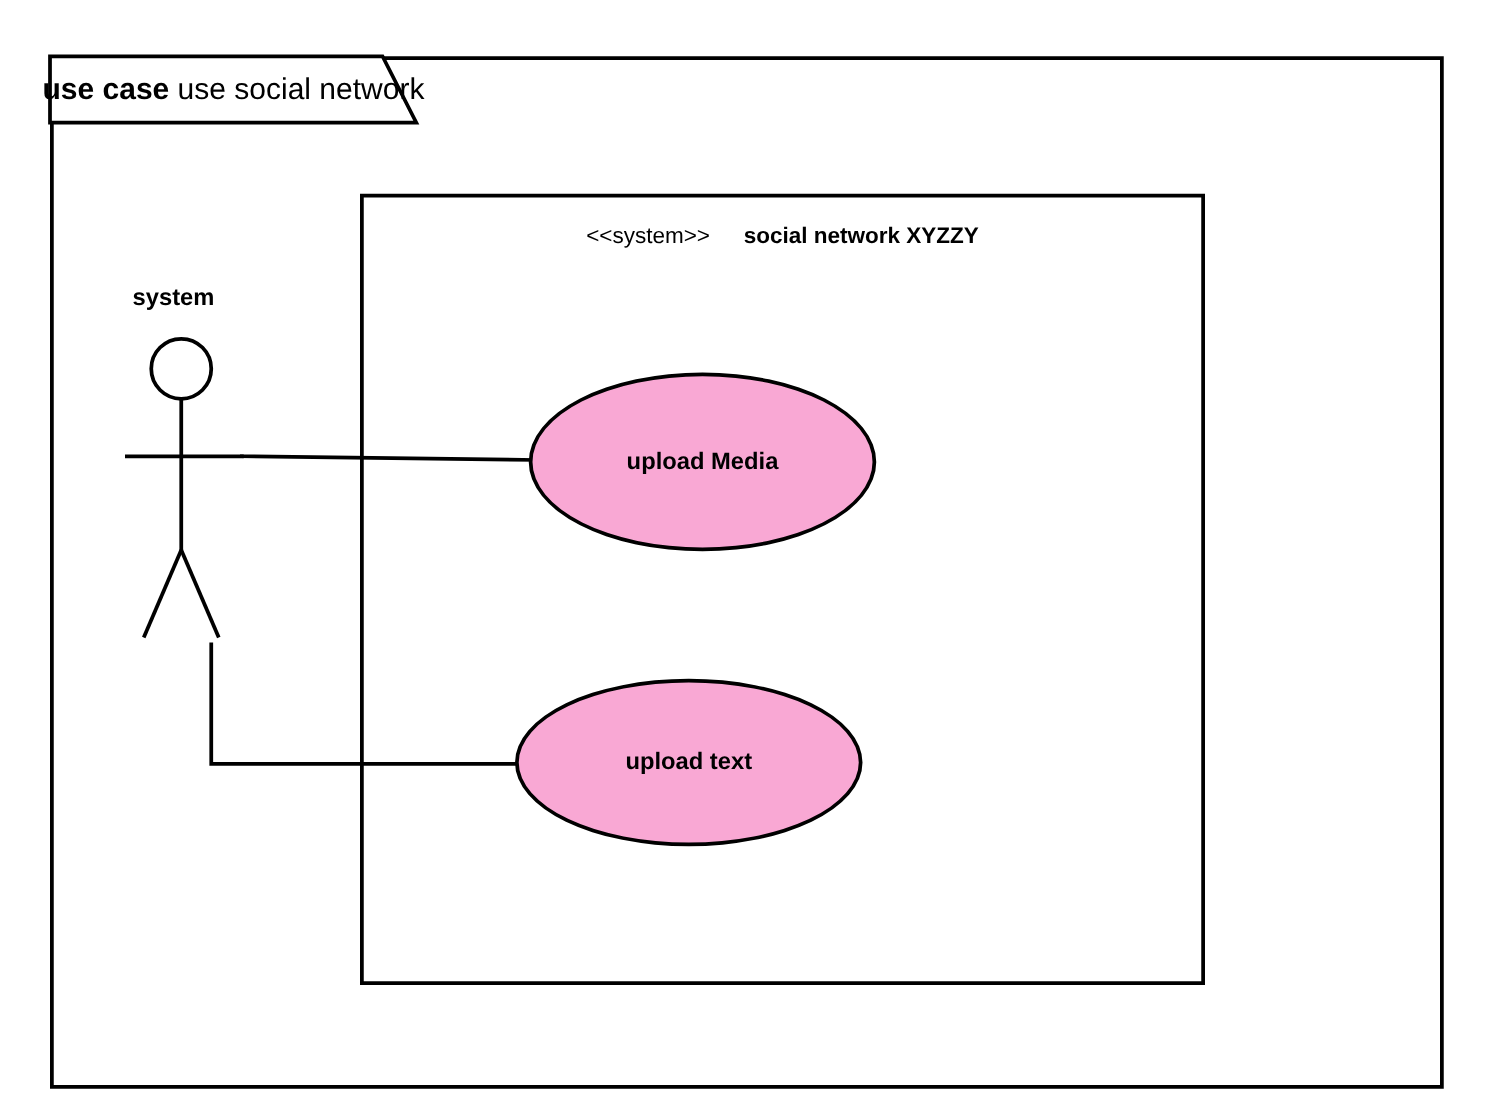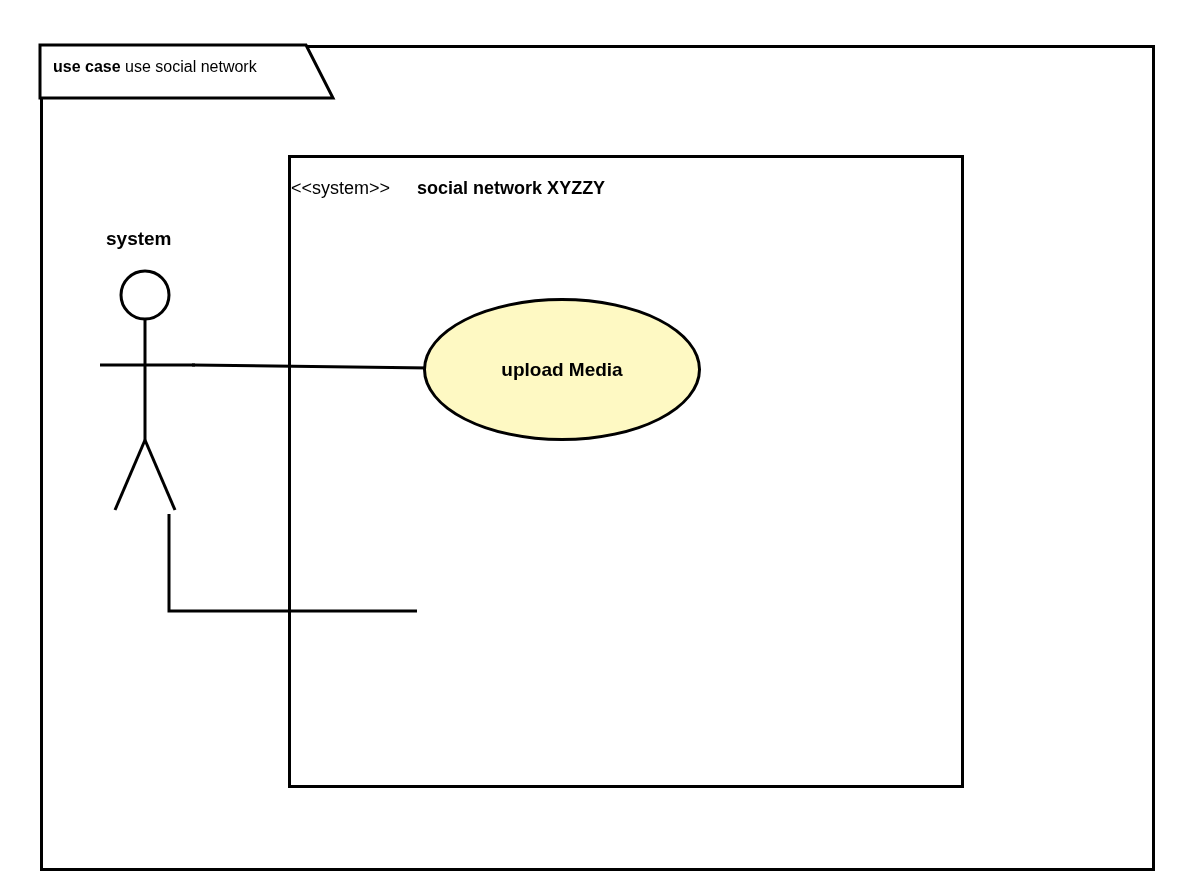--- a/index.html
+++ b/index.html
@@ -30,20 +30,21 @@
       width: 676px;
       height: 633px;
       border: 3px solid black;
       box-sizing: border-box;
     }
     .system-header {
       position: absolute;
       top: 20px;
       left: 0;
       width: 100%;
+      text-align: center;
       font-size: 18px;
     }
     .system-header .stereo {
       font-weight: normal;
       margin-right: 22px;
     }
     .system-header .sysname {
       font-weight: bold;
     }
     .actor-label {
@@ -53,21 +54,21 @@
     }
     .usecase-ellipse {
       position: absolute;
       border: 3px solid black;
       border-radius: 50%;
       display: flex;
       align-items: center;
       justify-content: center;
       font-size: 19px;
       font-weight: bold;
-      background: #fef9c3;
+      background: #f9a8d4;
       box-sizing: border-box;
     }
     svg.connections {
       position: absolute;
       left: 0;
       top: 0;
       width: 100%;
       height: 100%;
       pointer-events: none;
     }
@@ -75,21 +76,21 @@
 </head>
 <body>
 
 <div class="canvas">
 
   <div class="main-frame"></div>
 
   <svg style="position:absolute; left:38px; top:43px; width:300px; height:60px; z-index:6;">
     <polygon points="2,2 268,2 295,55 2,55" fill="white" stroke="black" stroke-width="3"></polygon>
   </svg>
-  <div style="position:absolute; left:53px; top:58px; z-index:7; font-size:16px;">
+  <div style="position:absolute; left:34px; top:58px; z-index:7; font-size:24px;">
     <span style="font-weight:bold;">use case</span>
     <span>use social network</span>
   </div>
 
   <div class="system-box">
     <div class="system-header">
       <span class="stereo">&lt;&lt;system&gt;&gt;</span>
       <span class="sysname">social network XYZZY</span>
     </div>
   </div>
@@ -112,14 +113,17 @@
 
     <path d="M 192 365 L 430 368" stroke="black" stroke-width="3" fill="none"></path>
 
     <path d="M 169 514 L 169 611 L 417 611" stroke="black" stroke-width="3" fill="none"></path>
   </svg>
 
   <div class="usecase-ellipse" style="left:423px; top:298px; width:278px; height:143px;">
     <span>upload Media</span>
   </div>
 
+  <div class="usecase-ellipse" style="left:412px; top:543px; width:278px; height:134px;">
+    <span>upload text</span>
+  </div>
 
 </div>
 
 </body></html>

